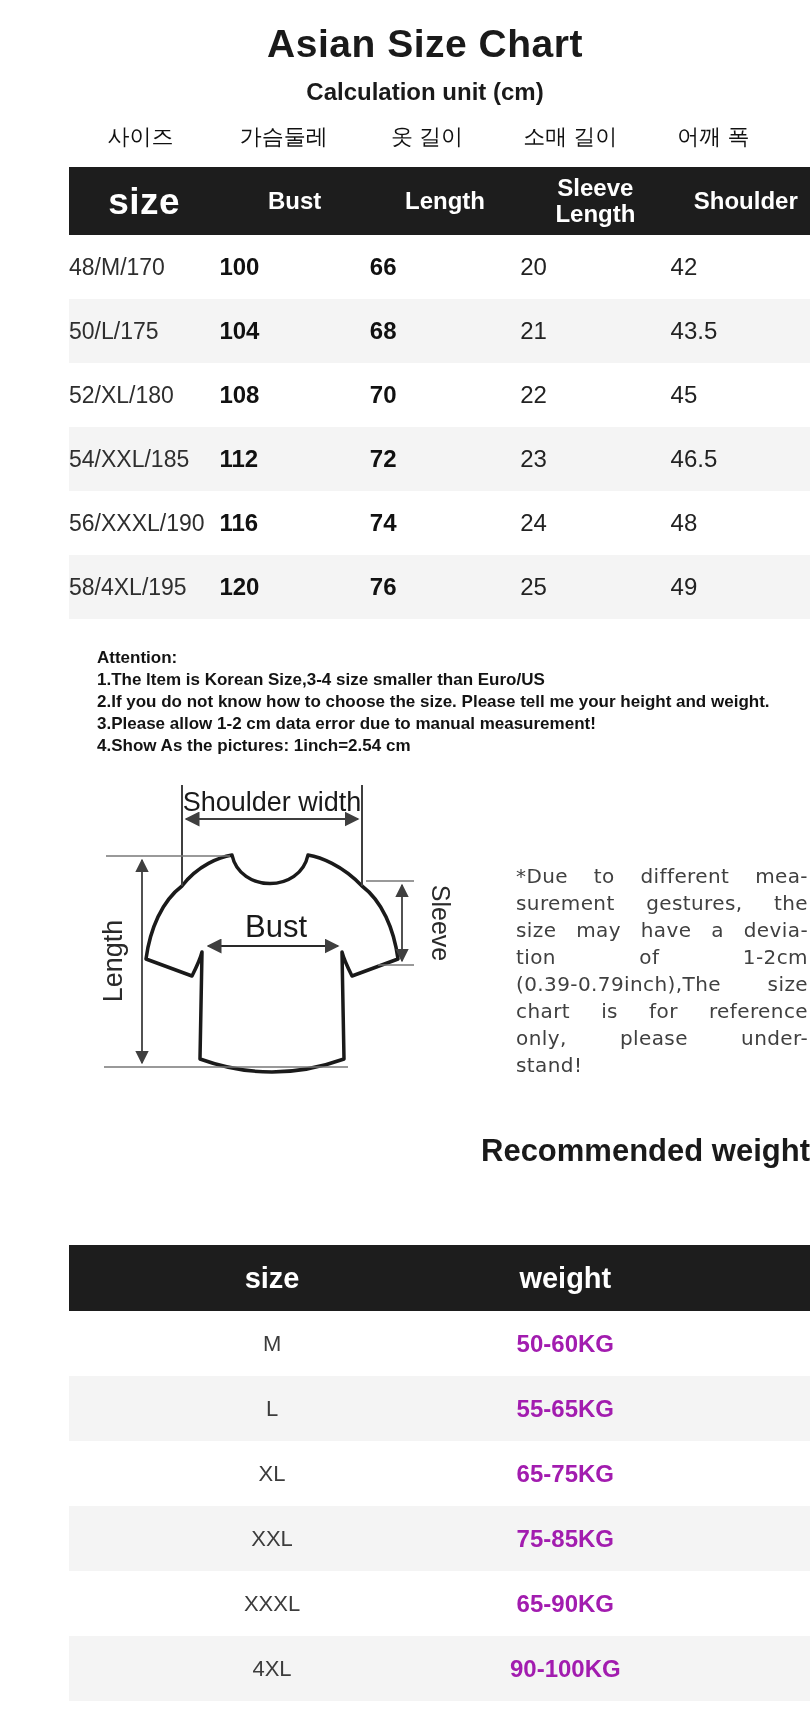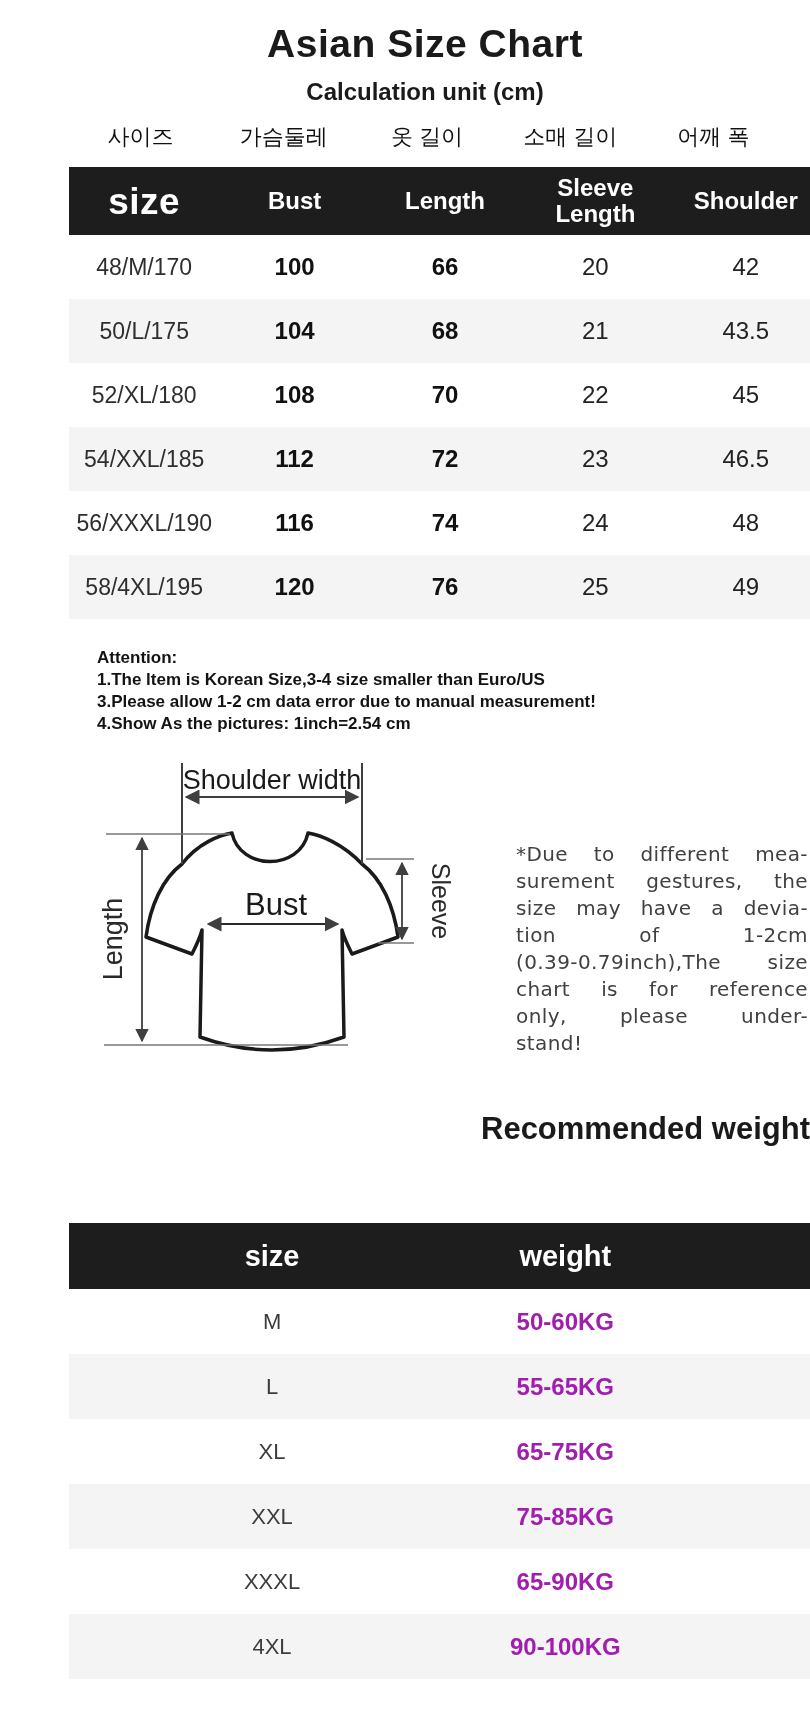--- a/index.html
+++ b/index.html
@@ -31,21 +31,21 @@
     height:30px; align-items:center;
   }
   .korean-row span { flex:1; text-align:center; font-size:22px; color:#111; }
 
   table { border-collapse:collapse; table-layout:fixed; width:752px; margin-left:29px; }
   .size-table { margin-top:15px; }
   thead th { background:#1d1d1d; color:#ffffff; font-weight:700; text-align:center; vertical-align:middle; }
   .size-table thead th { height:68px; font-size:24px; line-height:1.12; }
   .size-table thead th.size-th { font-size:37px; letter-spacing:0.5px; }
   .size-table thead th.wrap-th { padding:0 20px; }
-  .size-table td { height:64px; text-align:center; vertical-align:middle; font-size:24px; }
+  .size-table td { height:64px; text-align:left; vertical-align:middle; font-size:24px; }
   tbody tr:nth-child(even) td { background:#f4f4f4; }
   .size-table td.c0 { font-weight:400; font-size:23px; color:#2e2e2e; }
   .size-table td.c1, .size-table td.c2 { font-weight:700; color:#111; }
   .size-table td.c3, .size-table td.c4 { font-weight:400; color:#222; }
 
   .attention { margin:28px 0 0 57px; font-size:17px; font-weight:700; line-height:22px; color:#131313; }
 
   .diagram-section { margin-top:12px; display:flex; align-items:flex-end; }
   .diagram-svg { margin-left:40px; display:block; }
   .measure-note {
@@ -134,20 +134,21 @@
         <td class="c2">76</td>
         <td class="c3">25</td>
         <td class="c4">49</td>
       </tr>
     </tbody>
   </table>
 
   <div class="attention">
     <div>Attention:</div>
     <div>1.The ltem is Korean Size,3-4 size smaller than Euro/US</div>
+    <div>2.If you do not know how to choose the size. Please tell me your height and weight.</div>
     <div>3.Please allow 1-2 cm data error due to manual measurement!</div>
     <div>4.Show As the pictures: 1inch=2.54 cm</div>
   </div>
 
   <div class="diagram-section">
     <svg class="diagram-svg" width="410" height="310" viewBox="0 0 410 310">
       <defs>
         <marker id="ah" viewBox="0 0 10 10" refX="9" refY="5" markerWidth="7.5" markerHeight="7.5" orient="auto-start-reverse">
           <path d="M0,0 L10,5 L0,10 z" fill="#3f3f3f"></path>
         </marker>

